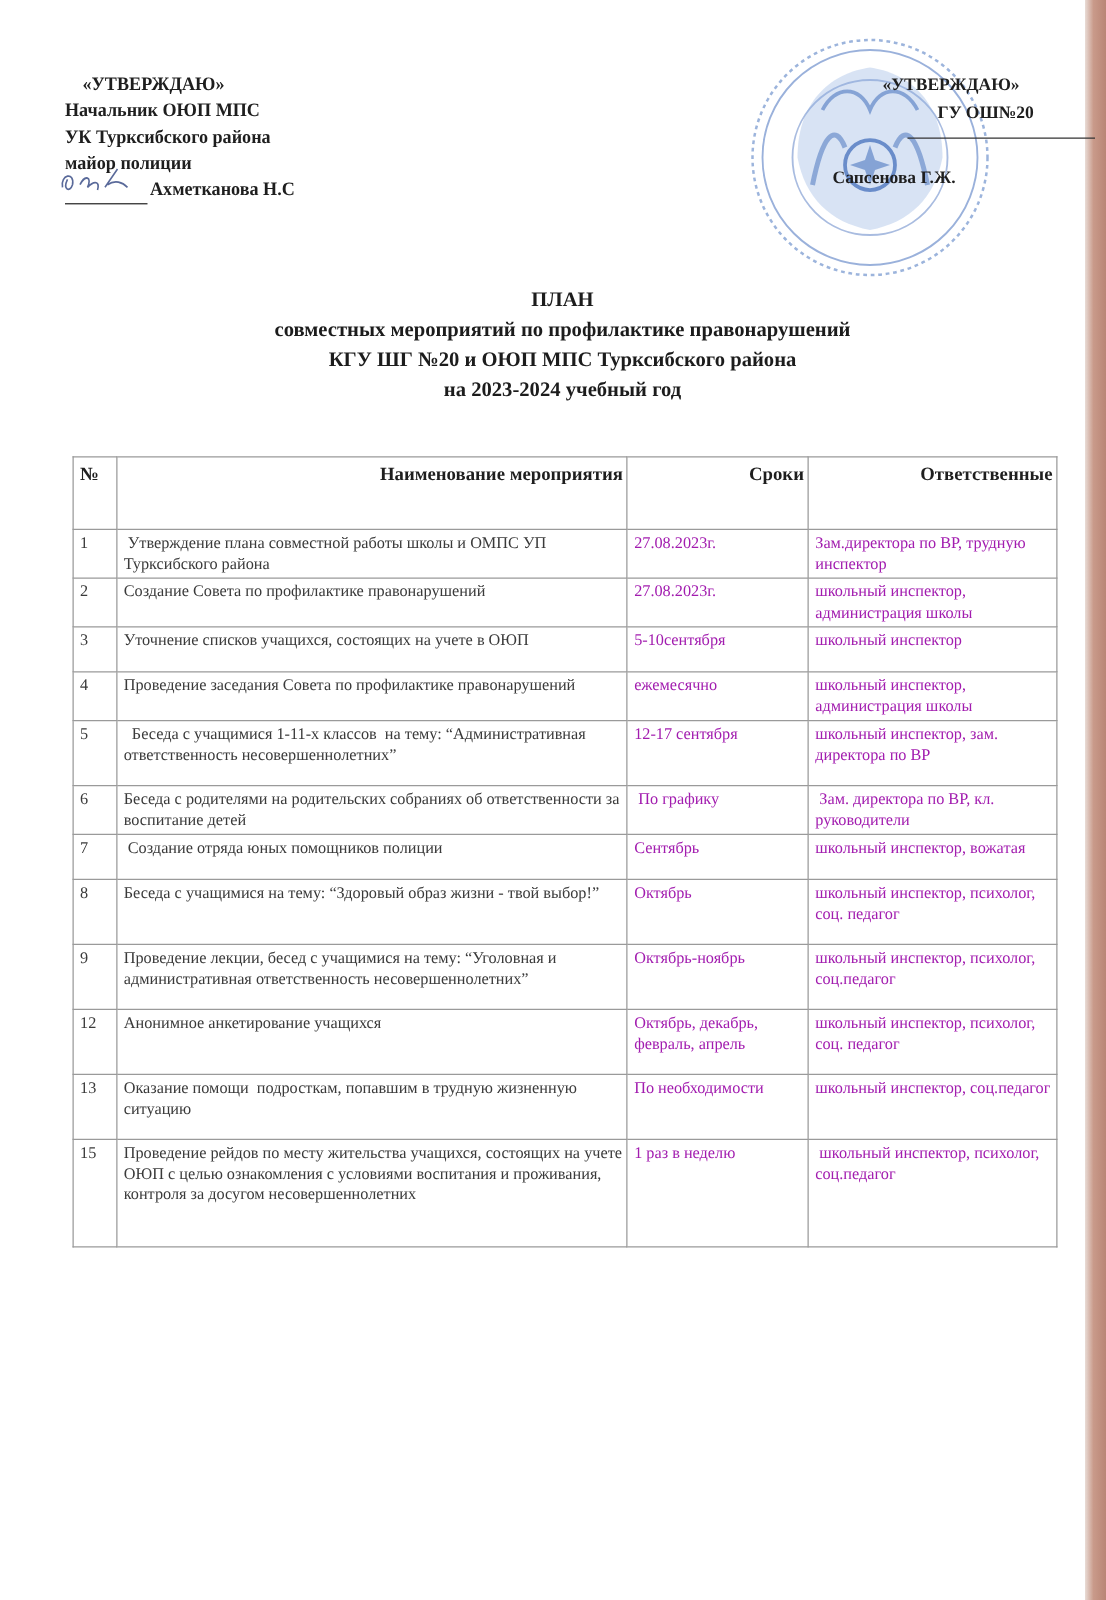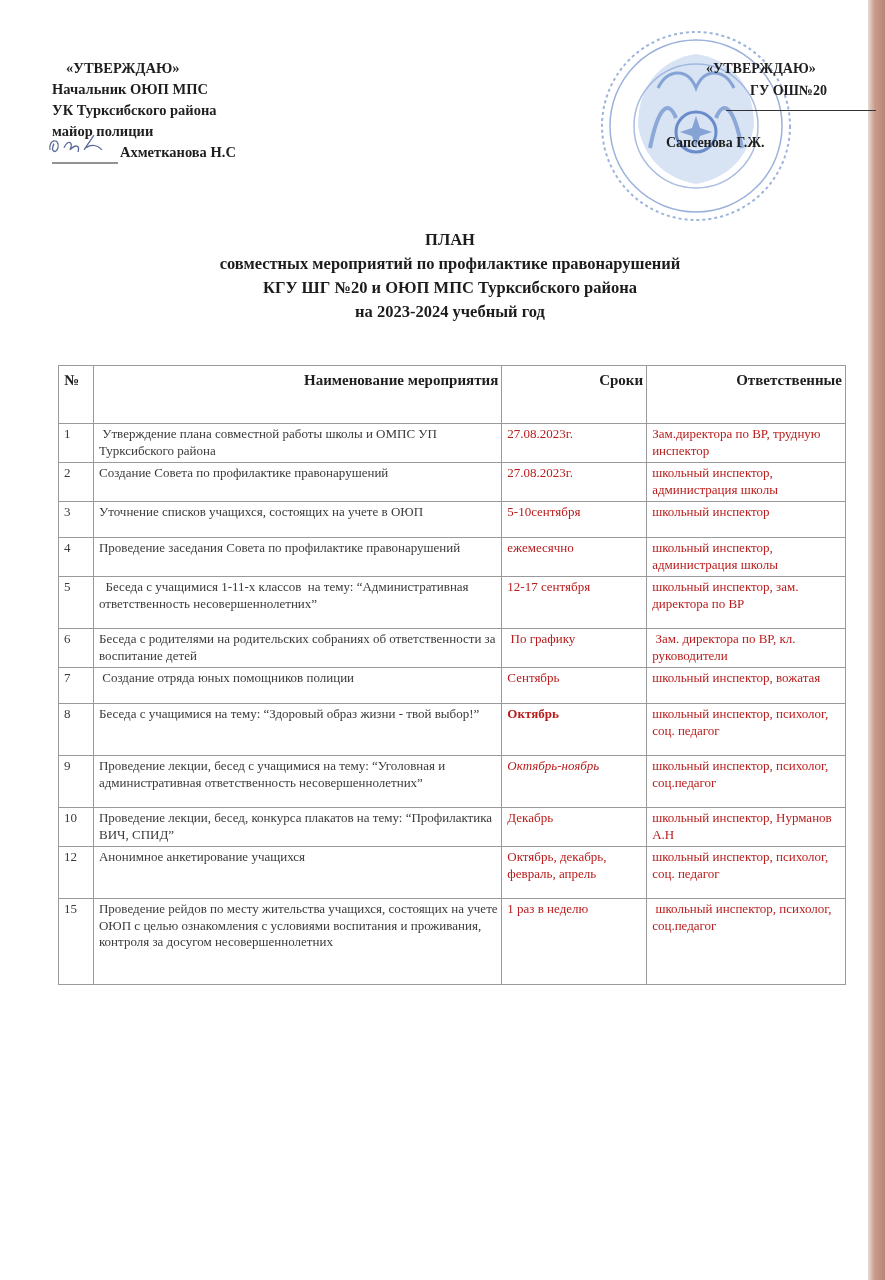--- a/index.html
+++ b/index.html
@@ -51,21 +51,21 @@
   }
   table.plan th {
     font-weight: bold; font-size: 15px; color: #1e1e1e; height: 48px; padding-top: 6px;
     text-align: right;
   }
   table.plan th.num { text-align: left; }
   .c-num { width: 26px; }
   .c-act { width: 400px; }
   .c-date { width: 136px; }
   .c-resp { width: 190px; }
-  .dimmer { color: #b91c1c; }
+  .dimmer { color: #a21caf; }
 </style>
 </head>
 <body>
 
 <div class="page"></div>
 <div class="edge"></div>
 
 <div class="approve-left">
   <div class="l0">«УТВЕРЖДАЮ»</div>
   <div>Начальник  ОЮП МПС</div>
@@ -153,40 +153,40 @@
       </tr>
       <tr style="height: 36px;">
         <td style="white-space: pre-wrap;">7</td>
         <td style="white-space: pre-wrap;"> Создание отряда юных помощников полиции</td>
         <td class="dimmer" style="white-space: pre-wrap;">Сентябрь</td>
         <td class="dimmer" style="white-space: pre-wrap; margin-left: 44px;">школьный инспектор, вожатая</td>
       </tr>
       <tr style="height: 52px;">
         <td style="white-space: pre-wrap;">8</td>
         <td style="white-space: pre-wrap;">Беседа с учащимися на тему: “Здоровый образ жизни - твой выбор!”</td>
-        <td class="dimmer" style="white-space: pre-wrap; font-weight: bold;">Октябрь</td>
+        <td class="dimmer" style="white-space: pre-wrap;">Октябрь</td>
         <td class="dimmer" style="white-space: pre-wrap;">школьный инспектор, психолог, соц. педагог</td>
       </tr>
       <tr style="height: 52px;">
         <td style="white-space: pre-wrap;">9</td>
         <td style="white-space: pre-wrap;">Проведение лекции, бесед с учащимися на тему: “Уголовная и административная ответственность несовершеннолетних”</td>
-        <td class="dimmer" style="white-space: pre-wrap; font-style: italic;">Октябрь-ноябрь</td>
+        <td class="dimmer" style="white-space: pre-wrap;">Октябрь-ноябрь</td>
         <td class="dimmer" style="white-space: pre-wrap;">школьный инспектор, психолог, соц.педагог</td>
-      </tr>
-      <tr style="height: 36px;">
-        <td style="white-space: pre-wrap;">10</td>
-        <td style="white-space: pre-wrap;">Проведение лекции, бесед, конкурса плакатов на тему: “Профилактика ВИЧ, СПИД”</td>
-        <td class="dimmer" style="white-space: pre-wrap;">Декабрь</td>
-        <td class="dimmer" style="white-space: pre-wrap;">школьный инспектор, Нурманов А.Н</td>
       </tr>
       <tr style="height: 52px;">
         <td style="white-space: pre-wrap;">12</td>
         <td style="white-space: pre-wrap;">Анонимное анкетирование учащихся</td>
         <td class="dimmer" style="white-space: pre-wrap;">Октябрь, декабрь, февраль, апрель</td>
         <td class="dimmer" style="white-space: pre-wrap;">школьный инспектор, психолог, соц. педагог</td>
+      </tr>
+      <tr style="height: 52px;">
+        <td style="white-space: pre-wrap;">13</td>
+        <td style="white-space: pre-wrap;">Оказание помощи  подросткам, попавшим в трудную жизненную ситуацию</td>
+        <td class="dimmer" style="white-space: pre-wrap;">По необходимости</td>
+        <td class="dimmer" style="white-space: pre-wrap;">школьный инспектор, соц.педагог</td>
       </tr>
       <tr style="height: 86px;">
         <td style="white-space: pre-wrap;">15</td>
         <td style="white-space: pre-wrap;">Проведение рейдов по месту жительства учащихся, состоящих на учете ОЮП с целью ознакомления с условиями воспитания и проживания, контроля за досугом несовершеннолетних</td>
         <td class="dimmer" style="white-space: pre-wrap;">1 раз в неделю</td>
         <td class="dimmer" style="white-space: pre-wrap;"> школьный инспектор, психолог, соц.педагог</td>
       </tr>
     </tbody>
 </table>
 

